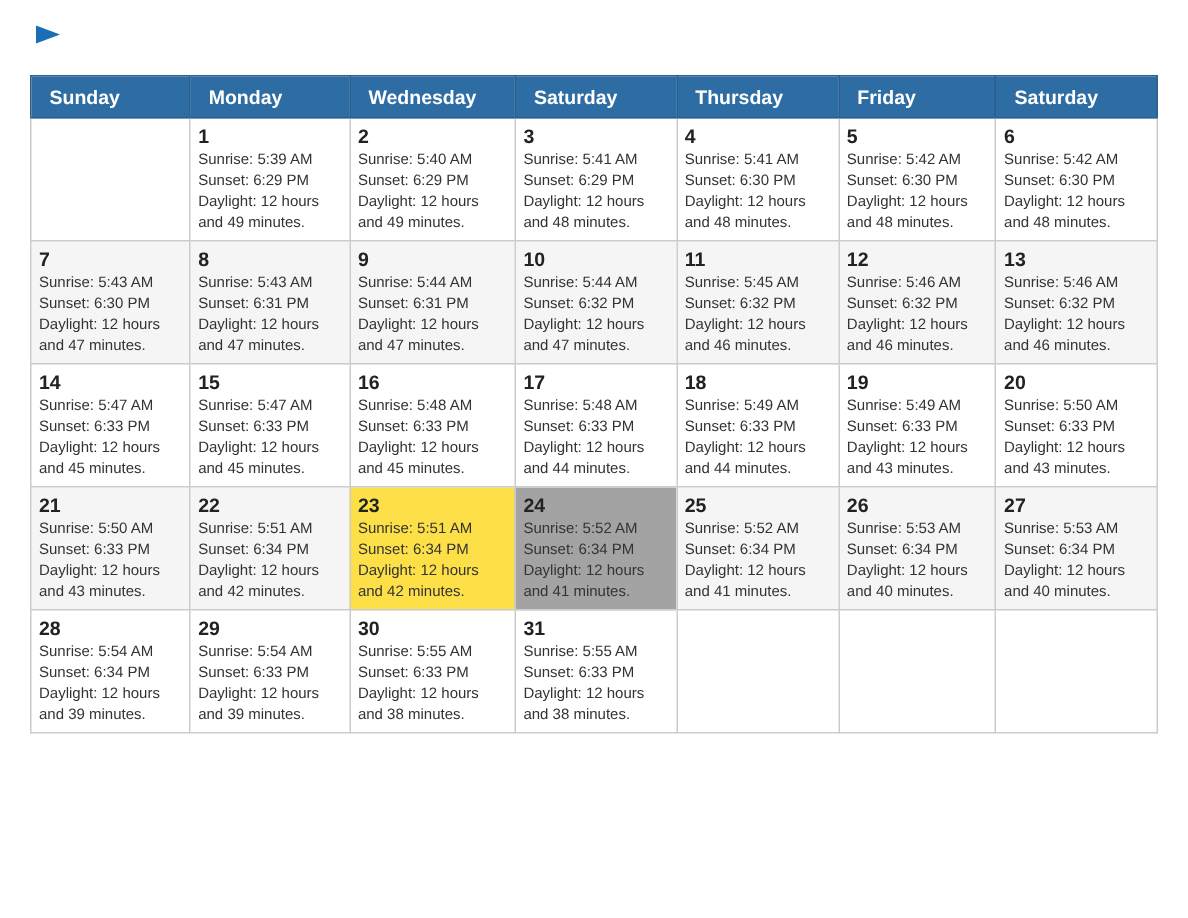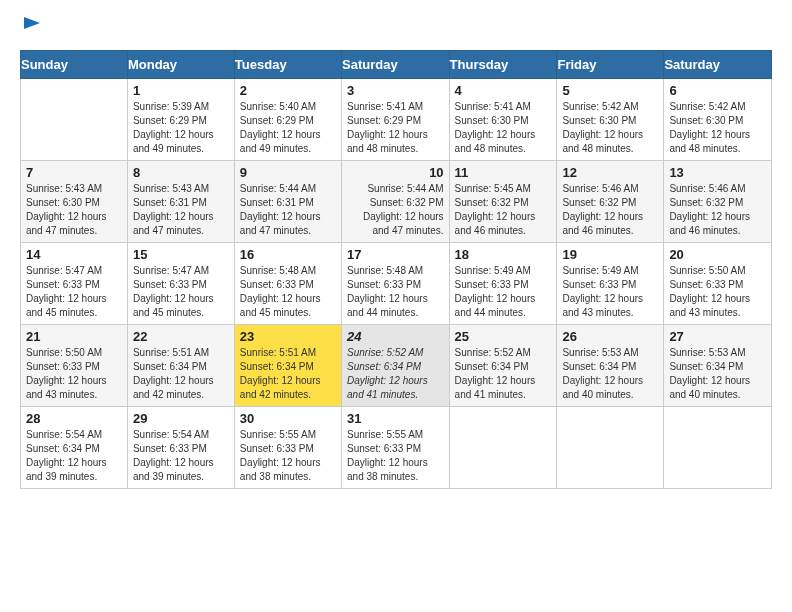--- a/index.html
+++ b/index.html
@@ -53,21 +53,21 @@
     .calendar {
       width: 100%;
       border-collapse: collapse;
       border: 1px solid #ccc;
     }
     .calendar th {
       background: #2e6da4;
       color: #fff;
       font-size: 13px;
       font-weight: bold;
-      padding: 6px 0;
+      padding: 6px 12px;
       text-align: left;
       border: 1px solid #2a5f8e;
     }
     .calendar td {
       vertical-align: top;
       border: 1px solid #ccc;
       padding: 4px 5px;
       width: 113px;
       min-height: 80px;
       background: #fff;
@@ -108,21 +108,21 @@
       <div class="month-title"></div>
       <div class="location"></div>
     </div>
   </div>
 
   <table class="calendar">
     <thead>
       <tr>
       <th>Sunday</th>
           <th>Monday</th>
-          <th>Tuesday</th>
+          <th>Wednesday</th>
           <th>Saturday</th>
           <th>Thursday</th>
           <th>Friday</th>
           <th>Saturday</th>
         </tr>
     </thead>
     <tbody id="calendar-body">
     <tr>
           <td class="empty"></td>
           <td>
@@ -183,21 +183,21 @@
 Daylight: 12 hours
 and 47 minutes.</div>
           </td>
           <td style="background: rgb(245, 245, 245);">
             <span class="day-num">9</span>
             <div class="day-info" style="white-space: pre-line;">Sunrise: 5:44 AM
 Sunset: 6:31 PM
 Daylight: 12 hours
 and 47 minutes.</div>
           </td>
-          <td style="background: rgb(245, 245, 245); text-align: right;">
+          <td style="background: rgb(245, 245, 245);">
             <span class="day-num">10</span>
             <div class="day-info" style="white-space: pre-line;">Sunrise: 5:44 AM
 Sunset: 6:32 PM
 Daylight: 12 hours
 and 47 minutes.</div>
           </td>
           <td style="background: rgb(245, 245, 245);">
             <span class="day-num">11</span>
             <div class="day-info" style="white-space: pre-line;">Sunrise: 5:45 AM
 Sunset: 6:32 PM
@@ -285,21 +285,21 @@
 Daylight: 12 hours
 and 42 minutes.</div>
           </td>
           <td style="background: #fde047;">
             <span class="day-num">23</span>
             <div class="day-info" style="white-space: pre-line;">Sunrise: 5:51 AM
 Sunset: 6:34 PM
 Daylight: 12 hours
 and 42 minutes.</div>
           </td>
-          <td style="background: #e5e5e5; font-style: italic;">
+          <td style="background: #a3a3a3;">
             <span class="day-num">24</span>
             <div class="day-info" style="white-space: pre-line;">Sunrise: 5:52 AM
 Sunset: 6:34 PM
 Daylight: 12 hours
 and 41 minutes.</div>
           </td>
           <td style="background: rgb(245, 245, 245);">
             <span class="day-num">25</span>
             <div class="day-info" style="white-space: pre-line;">Sunrise: 5:52 AM
 Sunset: 6:34 PM

